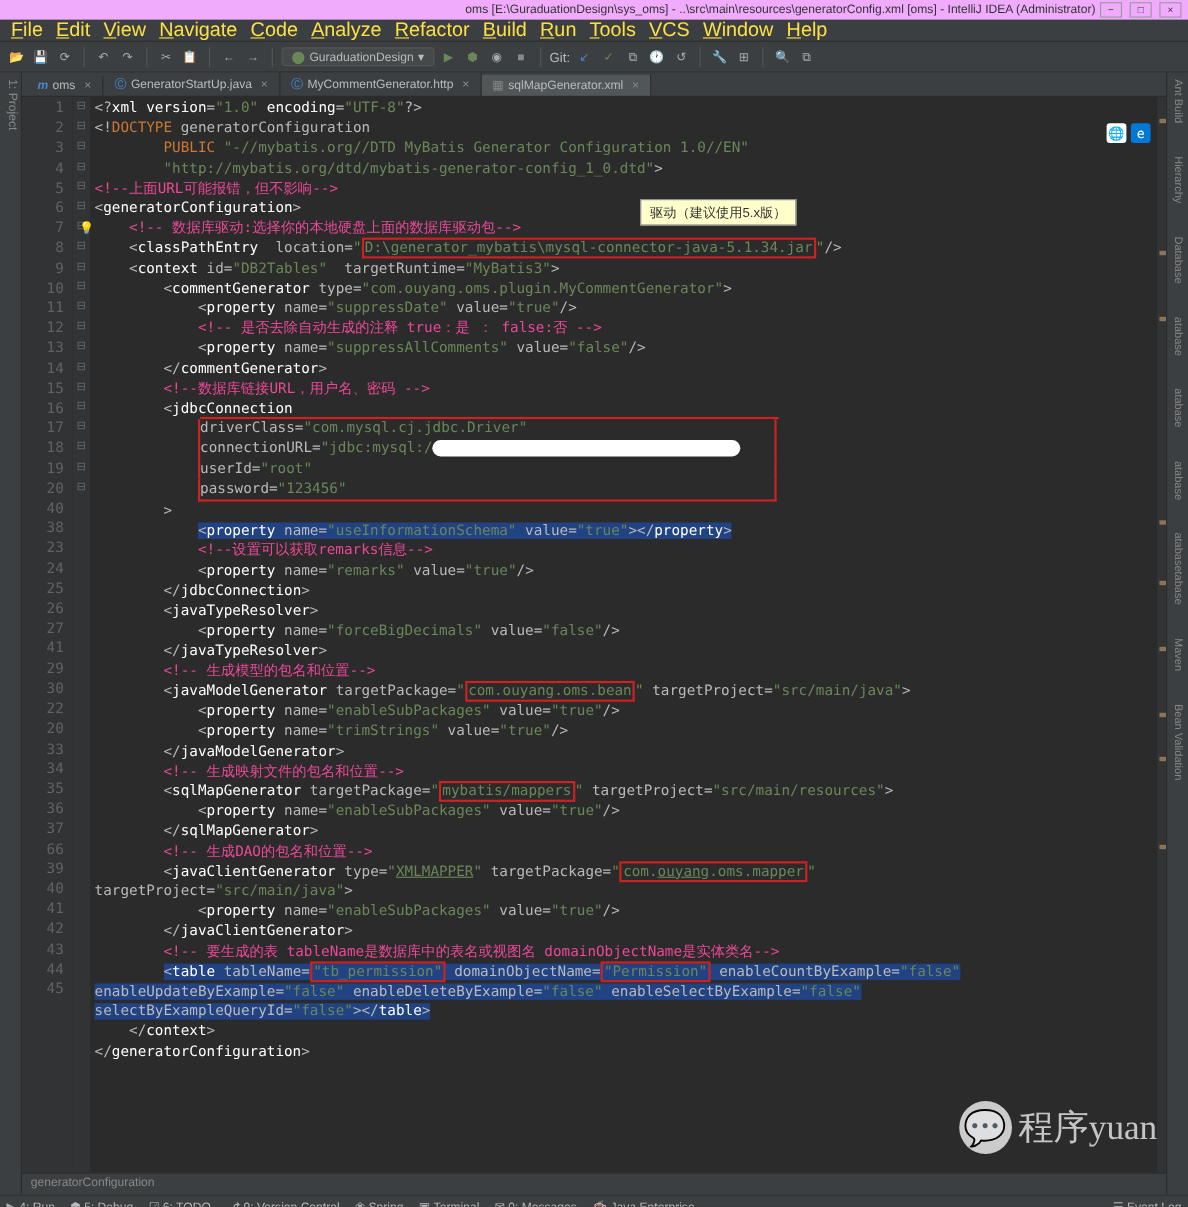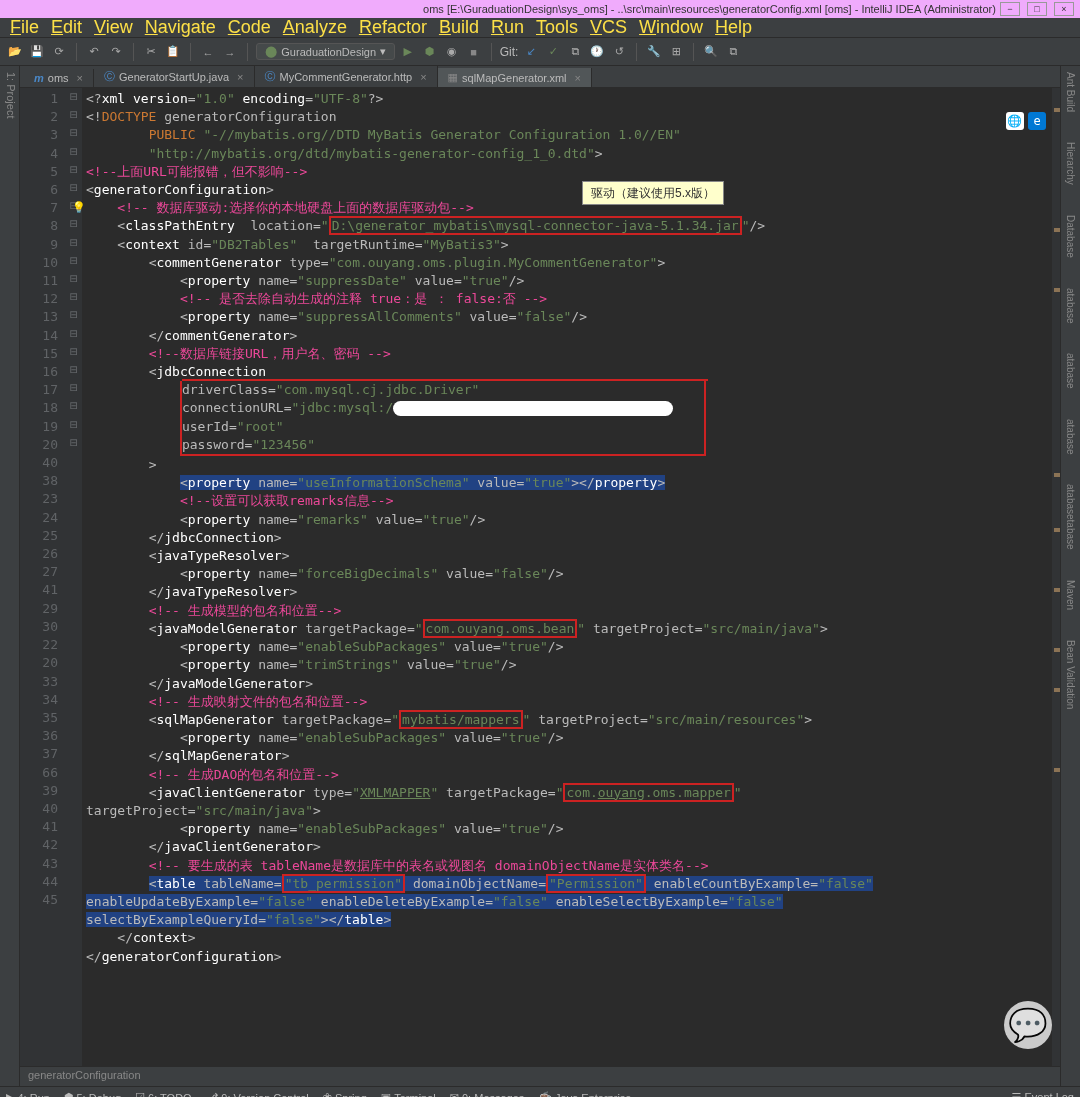--- a/index.html
+++ b/index.html
@@ -281,13 +281,14 @@
     <span class="item"><span>⎇</span> 9: Version Control</span>
     <span class="item"><span>❀</span> Spring</span>
     <span class="item"><span>▣</span> Terminal</span>
     <span class="item"><span>✉</span> 0: Messages</span>
     <span class="item"><span>☕</span> Java Enterprise</span>
     <span class="item" style="margin-left: auto;">☰ Event Log</span>
   </div>
 
 <div class="watermark">
   <span class="wm-bubble">💬</span>
+  <span>程序yuan</span>
 </div>
 
 </body></html>

